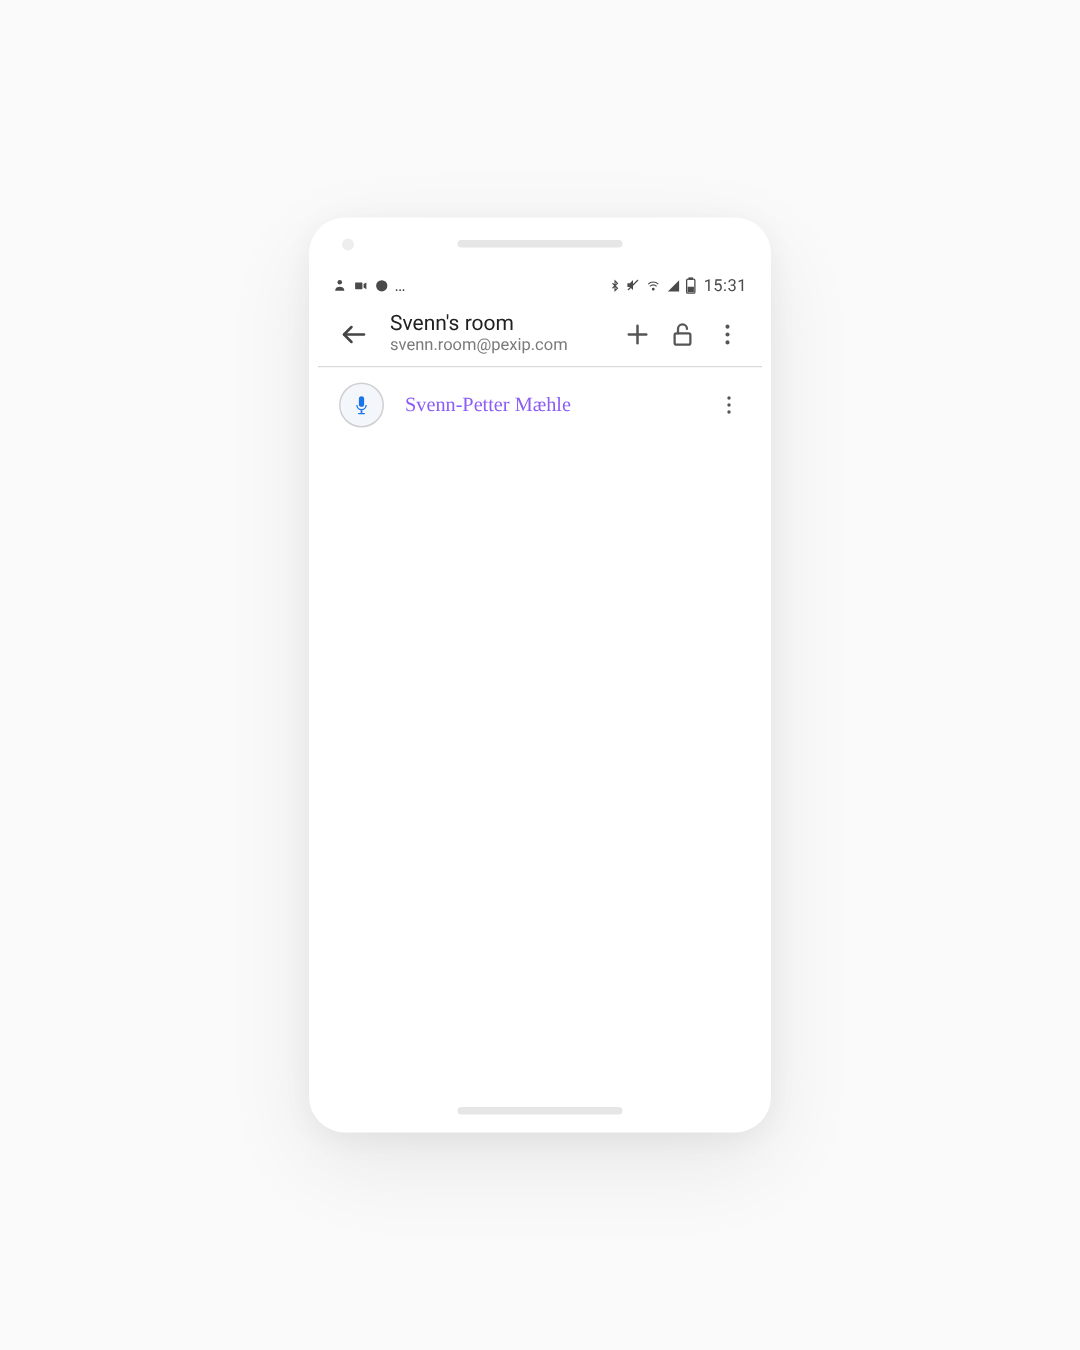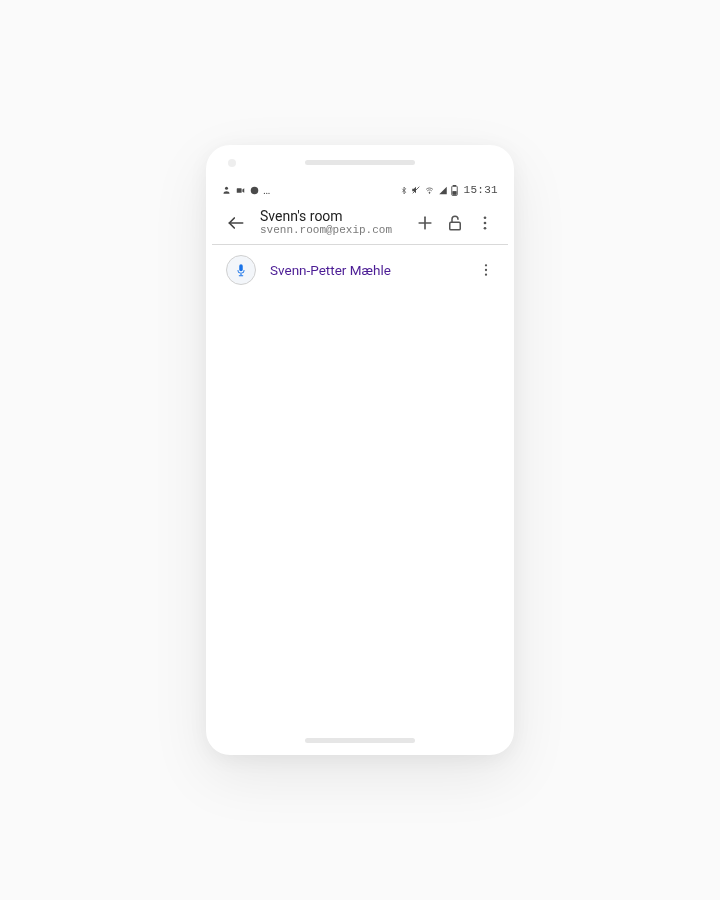--- a/index.html
+++ b/index.html
@@ -58,21 +58,21 @@
       display: flex;
       align-items: center;
       justify-content: space-between;
       padding: 0 10px;
       font-size: 11px;
       color: #4a4a4a;
     }
     .status-left { display: flex; align-items: center; gap: 4px; }
     .status-right { display: flex; align-items: center; gap: 3px; }
     .status-icon svg { display:block; }
-    .status-time { font-size: 11px; color:#4a4a4a; letter-spacing:0.3px; margin-left:2px;font-family:Liberation Mono, monospace;}
+    .status-time { font-size: 11px; color:#4a4a4a; letter-spacing:0.3px; margin-left:2px;}
     .ellipsis { font-size:11px; color:#4a4a4a; letter-spacing:1px;}
     .app-bar {
       height: 44px;
       display: flex;
       align-items: center;
       padding: 0 8px 0 8px;
       border-bottom: 1px solid #d9d9d9;
     }
     .back-btn {
       width: 32px;
@@ -85,21 +85,21 @@
     }
     .title-block {
       flex: 1;
       padding-left: 8px;
       display: flex;
       flex-direction: column;
       justify-content: flex-start;
       line-height: 1.15;
     }
     .title-text { font-size: 14px; color: #212121; }
-    .subtitle-text { font-size: 11px; color: #7a7a7a; font-family: Liberation Mono, monospace; }
+    .subtitle-text { font-size: 11px; color: #7a7a7a; }
     .action-btn {
       width: 30px;
       height: 30px;
       display: flex;
       align-items: center;
       justify-content: center;
       color: #555;
       cursor: pointer;
     }
     .content { flex: 1; background: #fff; }
@@ -118,21 +118,21 @@
       align-items: center;
       justify-content: center;
     }
     .participant-info {
       flex: 1;
       padding-left: 14px;
       display: flex;
       flex-direction: column;
       line-height: 1.2;
     }
-    .participant-name { font-size: 13.5px; color: #4c1d95; }
+    .participant-name { font-size: 13.5px; color: #8b5cf6; font-family: Liberation Serif, serif; }
     .participant-status { font-size: 11px; color: #7a7a7a; margin-top:1px;}
     .row-menu {
       width: 28px;
       height: 28px;
       display:flex;
       align-items:center;
       justify-content:center;
       cursor:pointer;
       color:#555;
     }

